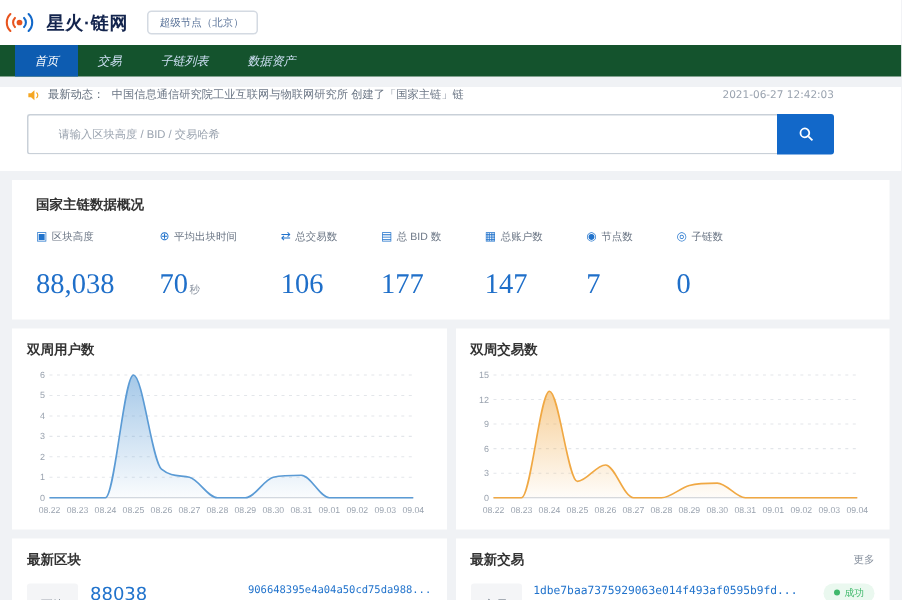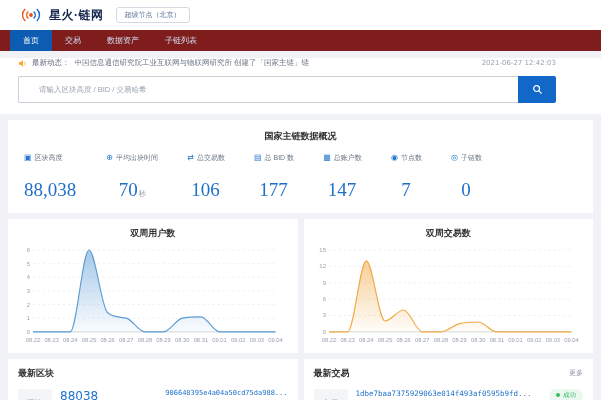--- a/index.html
+++ b/index.html
@@ -1,47 +1,47 @@
 <!DOCTYPE html>
 <html><head>
 <meta charset="utf-8">
 <style>
   * { margin:0; padding:0; box-sizing:border-box; }
   html,body { width:601px; height:400px; overflow:hidden; background:#f0f2f5;
               font-family:"Liberation Sans", sans-serif; }
   .page { width:601px; height:400px; overflow:hidden; background:#f0f2f5; }
 
   
-  .topbar { height:30px; background:#fff; display:flex; align-items:center; padding-left:18px; }
+  .topbar { height:30px; background:#fff; display:flex; align-items:center; }
   .logo { display:flex; align-items:center; gap:5px; cursor:pointer; }
   .logo-text { font-size:12px; font-weight:bold; color:#13244d; letter-spacing:0.5px; }
   .node-badge { margin-left:12px; border:1px solid #d4dae2; border-radius:3px; padding:2px 8px;
                 font-size:7px; color:#5a7399; }
 
   
-  .nav { height:21px; background:#7f1d1d; display:flex; padding-left:10px; }
+  .nav { height:21px; background:#14532d; display:flex; padding-left:10px;font-style:italic; }
   .nav-item { line-height:21px; padding:0 13px; font-size:8px; color:#cfe0f5; cursor:pointer; }
   .nav-item.active { background:#0d5cb1; color:#fff; }
 
   
   .search-band { background:#fff; padding-bottom:11px; }
   .ticker { margin:7px 45px 0 18px; display:flex; align-items:center; gap:5px; font-size:7.5px;justify-content:space-between; }
   .ticker-label { color:#5f6b7a; }
   .ticker-text { color:#6b7685; }
   .ticker-time { margin-left:auto; color:#9aa3af; font-size:7px; font-family:"DejaVu Sans",sans-serif; }
   .search-row { margin:8px 45px 0 18px; display:flex; height:27px; }
   .search-row input { flex:1; border:1px solid #c9d0d8; border-right:none; border-radius:2px 0 0 2px;
                       padding:0 20px; font-size:7.5px; color:#333; outline:none;
                       font-family:"Liberation Sans",sans-serif; }
   .search-row input::placeholder { color:#9aa3af; }
   .search-btn { width:38px; background:#1268c9; border:none; border-radius:0 2px 2px 0;
                 display:flex; align-items:center; justify-content:center; cursor:pointer; }
 
   main { padding:6px 8px; }
-  .card { background:#fff; border-radius:0;text-align:center; }
+  .card { background:#fff; border-radius:0; }
   h2 { font-size:9px; font-weight:bold; color:#333; }
 
   
   .stats-card { padding:10px 16px 12px; margin-bottom:6px; }
   .stats-row { display:flex; justify-content:space-between; padding-right:95px; margin-top:10px; }
   .stat-label { display:flex; align-items:center; gap:3px; font-size:7px; color:#6b7685; white-space:nowrap; }
   .s-icon { font-size:8px; color:#2173cc; line-height:1; }
   .stat-value { font-size:19px; color:#1f6fc9; margin-top:16px; font-family:Liberation Serif, serif; }
   .unit { font-size:7px; color:#8a93a0; margin-left:1px; }
 
@@ -92,22 +92,22 @@
         <path d="M22,3.5 A9,9 0 0 1 22,16.5" stroke="#1268c9" stroke-width="1.6" fill="none" stroke-linecap="round"></path>
       </svg>
       <span class="logo-text">星火·链网</span>
     </div>
     <span class="node-badge">超级节点（北京）</span>
   </header>
 
   <nav class="nav">
     <a class="nav-item active">首页</a>
     <a class="nav-item">交易</a>
+    <a class="nav-item">子链列表</a>
     <a class="nav-item">数据资产</a>
-    <a class="nav-item">子链列表</a>
   </nav>
 
   <section class="search-band">
     <div class="ticker">
       <svg width="9" height="9" viewBox="0 0 10 10">
         <path d="M1 3.5 h2 l2.5-2.2 v7.4 L3 6.5 H1z" fill="#f5a623"></path>
         <path d="M7 3 a2.5 2.5 0 0 1 0 4" stroke="#f5a623" fill="none" stroke-width="0.9"></path>
       </svg>
       <span class="ticker-label">最新动态：</span>
       <span class="ticker-text">中国信息通信研究院工业互联网与物联网研究所 创建了「国家主链」链</span>

